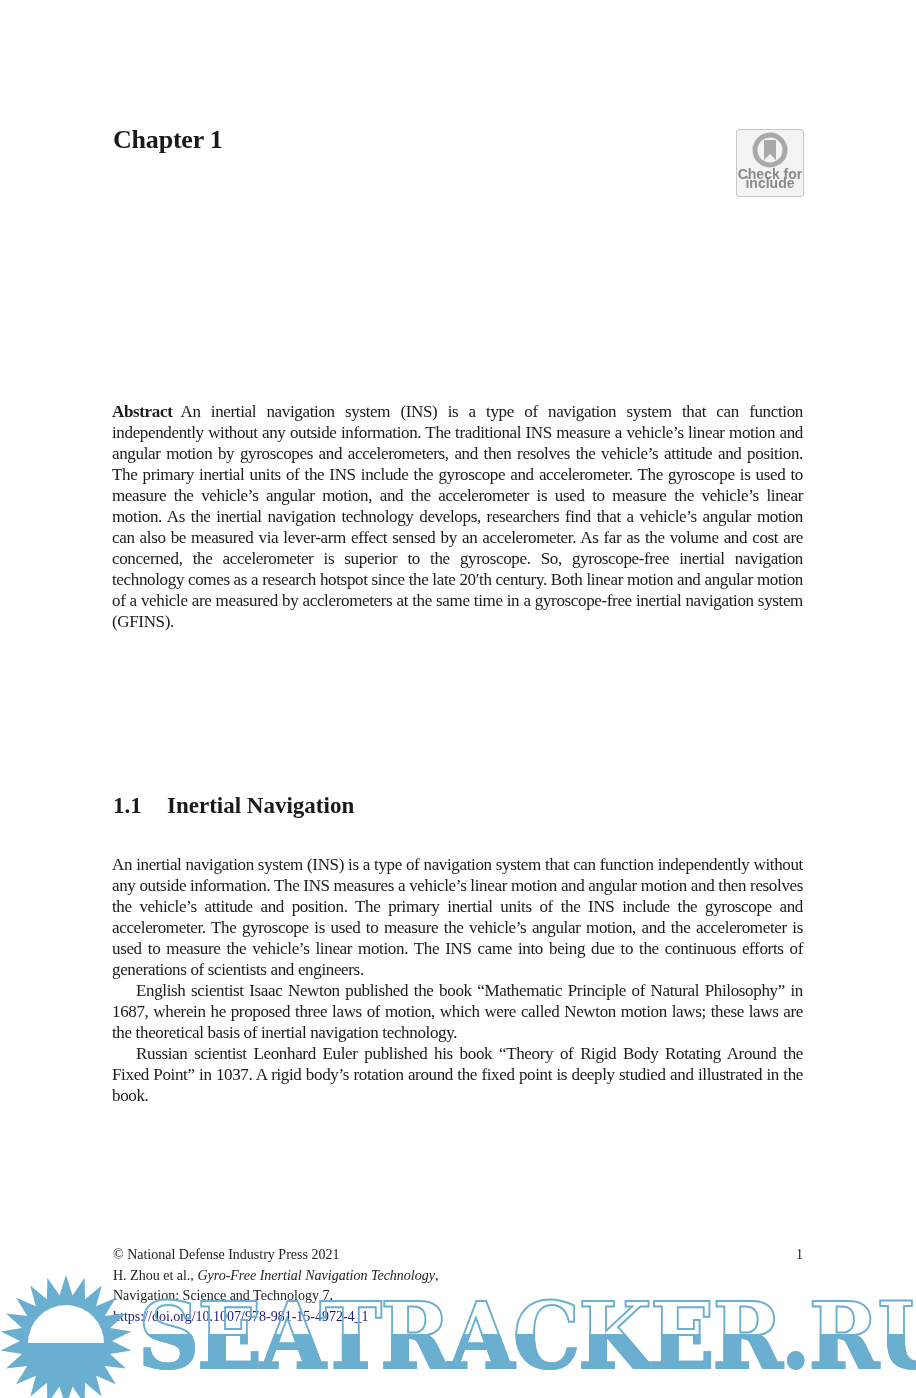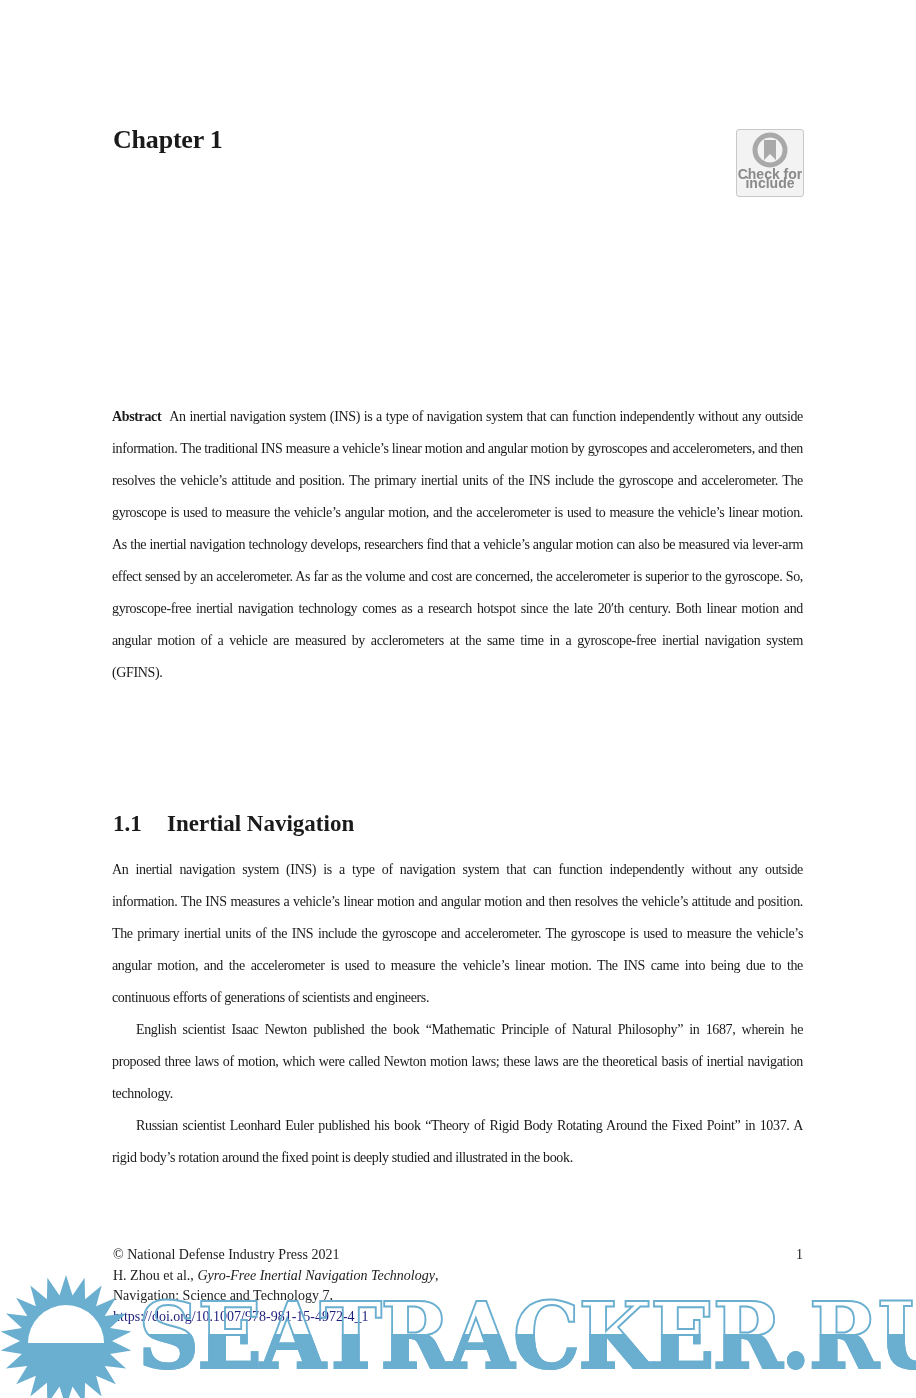--- a/index.html
+++ b/index.html
@@ -58,35 +58,34 @@
       font-family: "Liberation Sans", "DejaVu Sans", sans-serif;
       font-size: 14px;
       font-weight: bold;
       line-height: 9px;
       color: #8a8a8a;
     }
     .text-block {
       position: absolute;
       left: 112px;
       width: 691px;
-      font-size: 14px;
-      line-height: 32px;
+      font-size: 17px;
+      line-height: 21px;
       text-align: justify;
       letter-spacing: -0.35px;
     }
     .abstract { top: 396px; }
     .abstract-label { font-weight: bold; margin-right: 8px; }
     .section-heading {
       position: absolute;
       left: 113px;
       top: 786px;
       font-size: 23px;
       font-weight: bold;
       line-height: 30px;
-      margin-top: 18px;
     }
     .section-number { display: inline-block; width: 54px; }
     .body1 { top: 849px; }
     .para { margin: 0; }
     .para.indent { text-indent: 24px; }
     .footer {
       position: absolute;
       left: 113px;
       top: 1240px;
       width: 690px;

